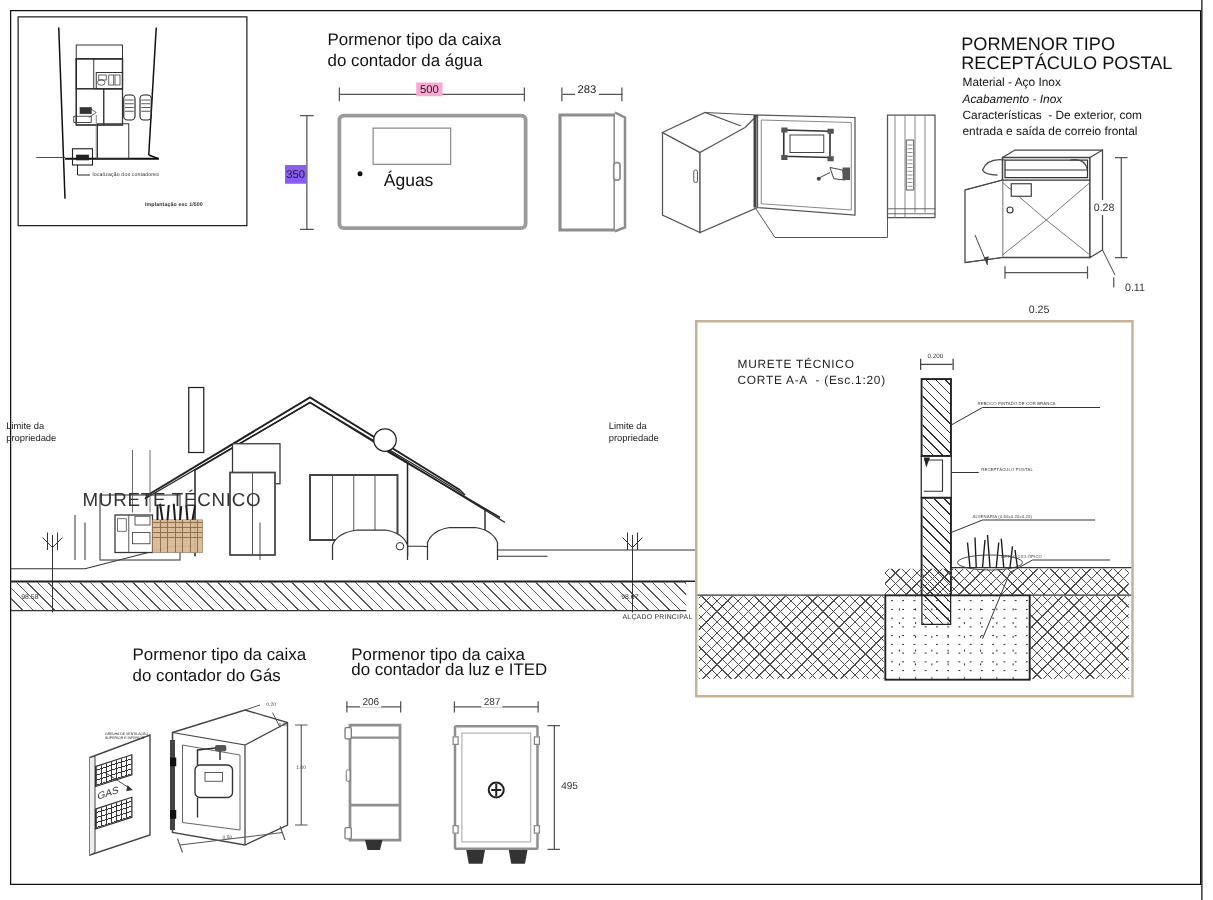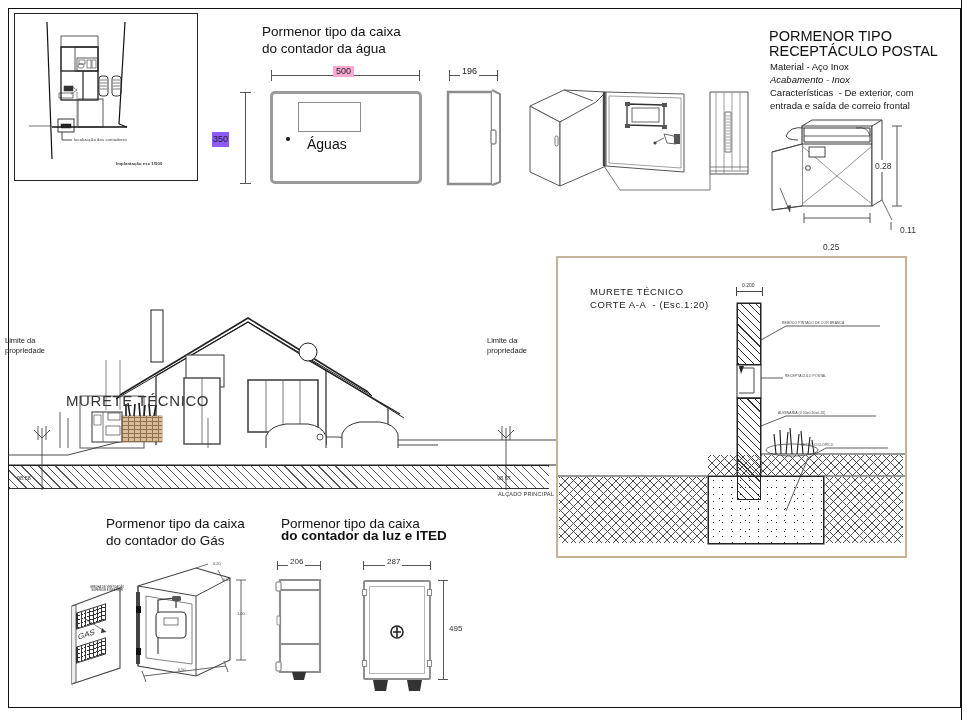--- a/index.html
+++ b/index.html
@@ -1,20 +1,20 @@
 <!DOCTYPE html>
 <html><head>
 <meta charset="utf-8">
 <style>
   html,body{margin:0;padding:0;background:#ffffff;}
   body{
     width:970px;height:720px;position:relative;overflow:hidden;
     font-family:"Liberation Sans", sans-serif;color:#1a1a1a;
   }
-  .page{position:absolute;left:0;top:0;width:970px;height:624px;text-align:center;}
+  .page{position:absolute;left:0;top:0;width:970px;height:624px;}
 
   
   .abs{position:absolute;}
   .ln{position:absolute;background:#222;}
   .hline{height:1px;}
   .vline{width:1px;}
   .txt{position:absolute;white-space:pre;line-height:1.18;}
   .tiny{font-size:4.2px;letter-spacing:.1px;color:#333;}
   .xtiny{font-size:3.4px;letter-spacing:.1px;color:#444;}
   .dim{font-size:7px;color:#333;}
@@ -132,34 +132,34 @@
   <div class="abs">
 
     <div class="dimline" style="left:272px;top:75px;width:148px;"></div>
     <div class="tick" style="left:271px;top:70px;width:1px;height:11px;background:#555;"></div>
     <div class="tick" style="left:419px;top:70px;width:1px;height:11px;background:#555;"></div>
     <div class="txt dim9" style="left:333px;top:66px;background:#f9a8d4;padding:0 3px;">500</div>
 
     <div class="dimvert" style="left:245px;top:92px;height:92px;"></div>
     <div class="tick" style="left:240px;top:92px;width:11px;height:1px;background:#555;"></div>
     <div class="tick" style="left:240px;top:183px;width:11px;height:1px;background:#555;"></div>
-    <div class="txt dim9" style="left:212px;top:132px;background:#8b5cf6;padding:2px 1px;">350</div>
+    <div class="txt dim9" style="left:228px;top:132px;background:#8b5cf6;padding:2px 1px;">350</div>
 
     <div class="wbox-body" style="left:270px;top:91px;width:152px;height:93px;">
       <div class="wbox-inner" style="left:25px;top:8px;width:63px;height:30px;"></div>
       <div class="screw" style="left:13px;top:43px;width:4px;height:4px;"></div>
       <div class="txt" style="left:34px;top:42px;font-size:14px;color:#111;">Águas</div>
     </div>
   </div>
 
   <div class="abs">
     <div class="dimline" style="left:450px;top:75px;width:48px;"></div>
     <div class="tick" style="left:449px;top:70px;width:1px;height:11px;background:#555;"></div>
     <div class="tick" style="left:497px;top:70px;width:1px;height:11px;background:#555;"></div>
-    <div class="txt dim9" style="left:460px;top:66px;background:#fff;padding:0 2px;">196</div>
+    <div class="txt dim9" style="left:460px;top:66px;background:#fff;padding:0 2px;">283</div>
     <svg style="position:absolute;left:440px;top:88px;" width="70" height="100">
       <path d="M8,4 L52,4 L52,96 L8,96 Z" fill="#fff" stroke="#8d8d8d" stroke-width="2.5"></path>
       <path d="M52,2 L60,6 L60,94 L52,97" fill="#fff" stroke="#8d8d8d" stroke-width="2"></path>
       <rect x="51" y="42" width="5" height="14" rx="2" fill="#fff" stroke="#8d8d8d" stroke-width="1.4"></rect>
     </svg>
   </div>
 
   <div class="abs">
     <svg style="position:absolute;left:524px;top:74px;" width="232" height="132">
 
@@ -422,21 +422,21 @@
     <div class="txt" style="left:78px;top:630px;font-size:8px;color:#333;transform:skewY(-18deg);">GAS</div>
     <div class="txt" style="left:84px;top:586px;font-size:2.8px;color:#222;width:46px;white-space:normal;line-height:1.15;">GRELHA DE VENTILAÇÃO SUPERIOR E INFERIOR</div>
     <div class="txt" style="left:213px;top:562px;font-size:4px;color:#444;">0.20</div>
     <div class="txt" style="left:237px;top:612px;font-size:4px;color:#444;">1.00</div>
     <div class="txt" style="left:178px;top:668px;font-size:4px;color:#444;">0.50</div>
     <div class="txt" style="left:223px;top:578px;font-size:3.6px;color:#444;">0.05</div>
   </div>
 
   <div class="abs" style="left:281px;top:516px;">
     <div class="txt ttl" style="left:0;top:0;">Pormenor tipo da caixa</div>
-    <div class="txt ttl" style="left:0;top:12px;font-weight:bold;">do contador da luz e ITED</div>
+    <div class="txt ttl" style="left:0;top:12px;">do contador da luz e ITED</div>
   </div>
 
   <div class="abs">
     <div class="ln hline" style="left:277px;top:565px;width:44px;background:#555;"></div>
     <div class="ln vline" style="left:277px;top:561px;height:9px;background:#555;"></div>
     <div class="ln vline" style="left:320px;top:561px;height:9px;background:#555;"></div>
     <div class="txt dim" style="left:288px;top:557px;background:#fff;padding:0 2px;font-size:8px;">206</div>
     <svg style="position:absolute;left:272px;top:572px;" width="56" height="112">
       <path d="M8,8 L48,8 L48,100 L8,100 Z" fill="#fff" stroke="#8f8f8f" stroke-width="2.2"></path>
       <path d="M8,18 L48,18" stroke="#8f8f8f" stroke-width="1.8" fill="none"></path>

